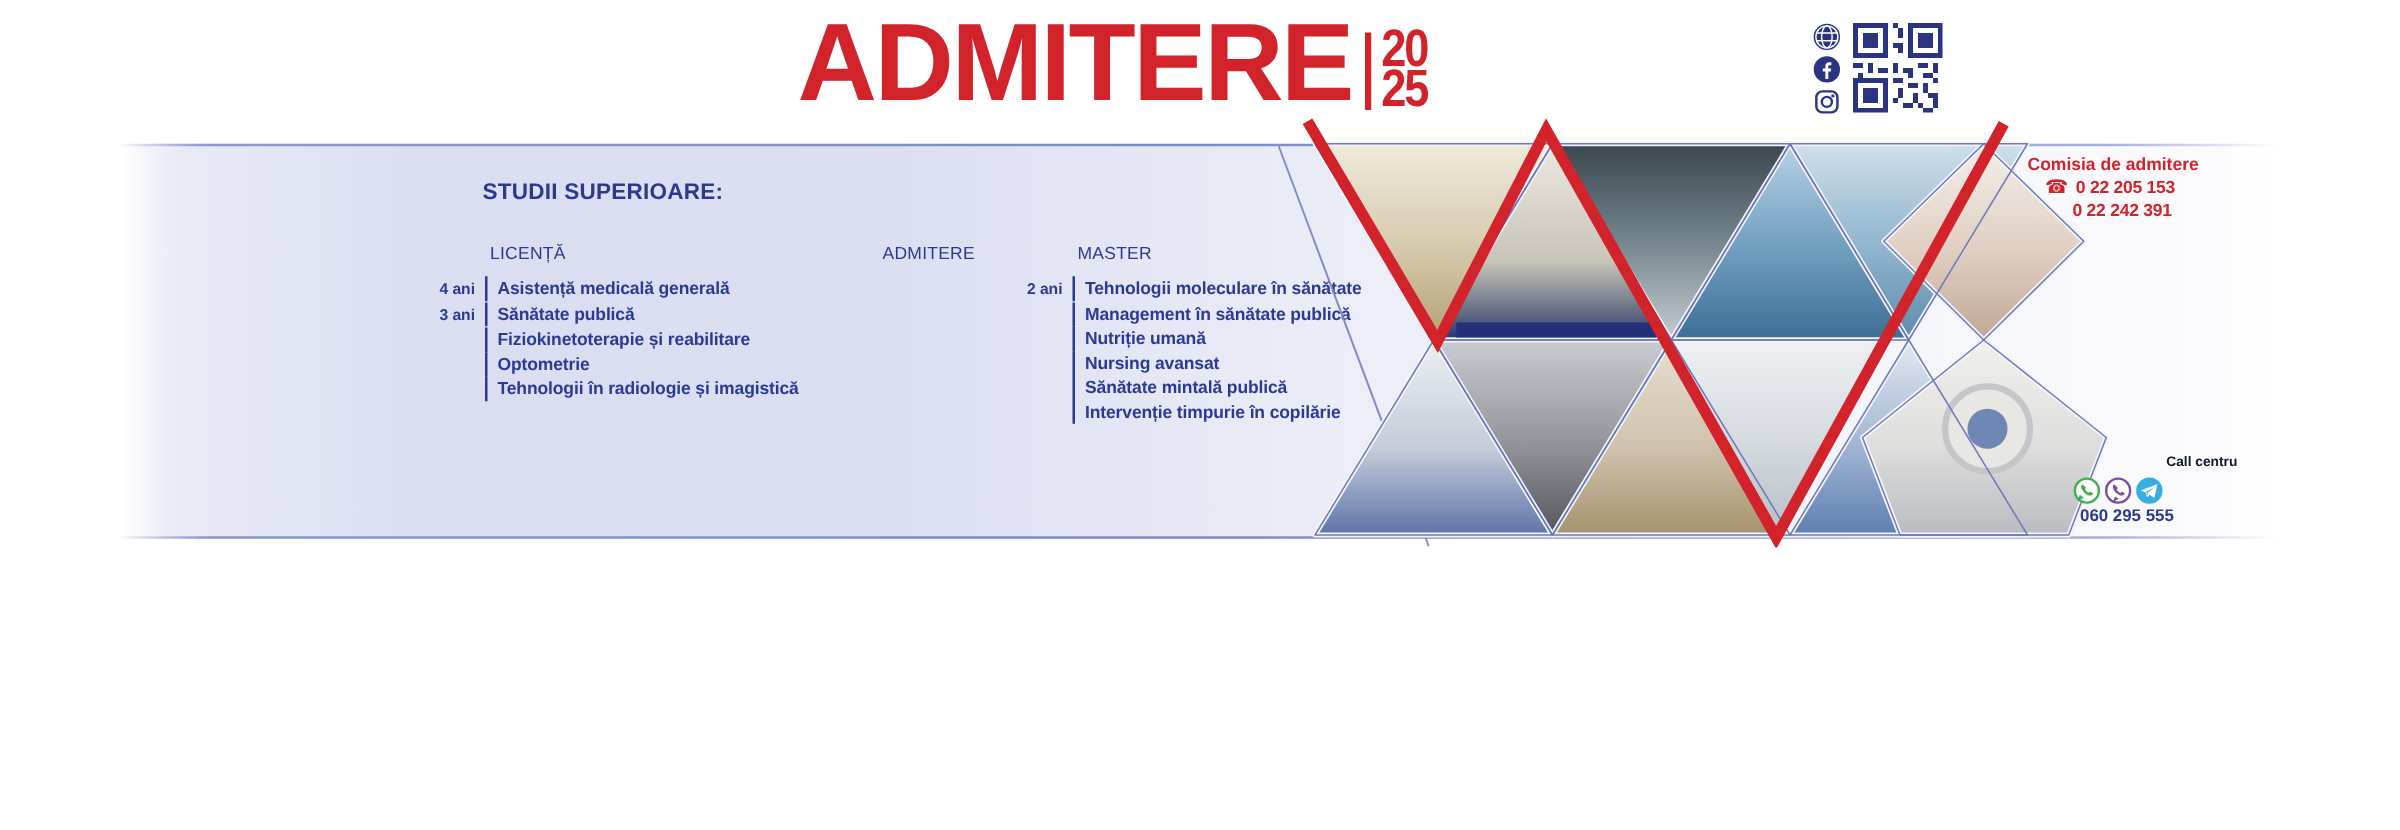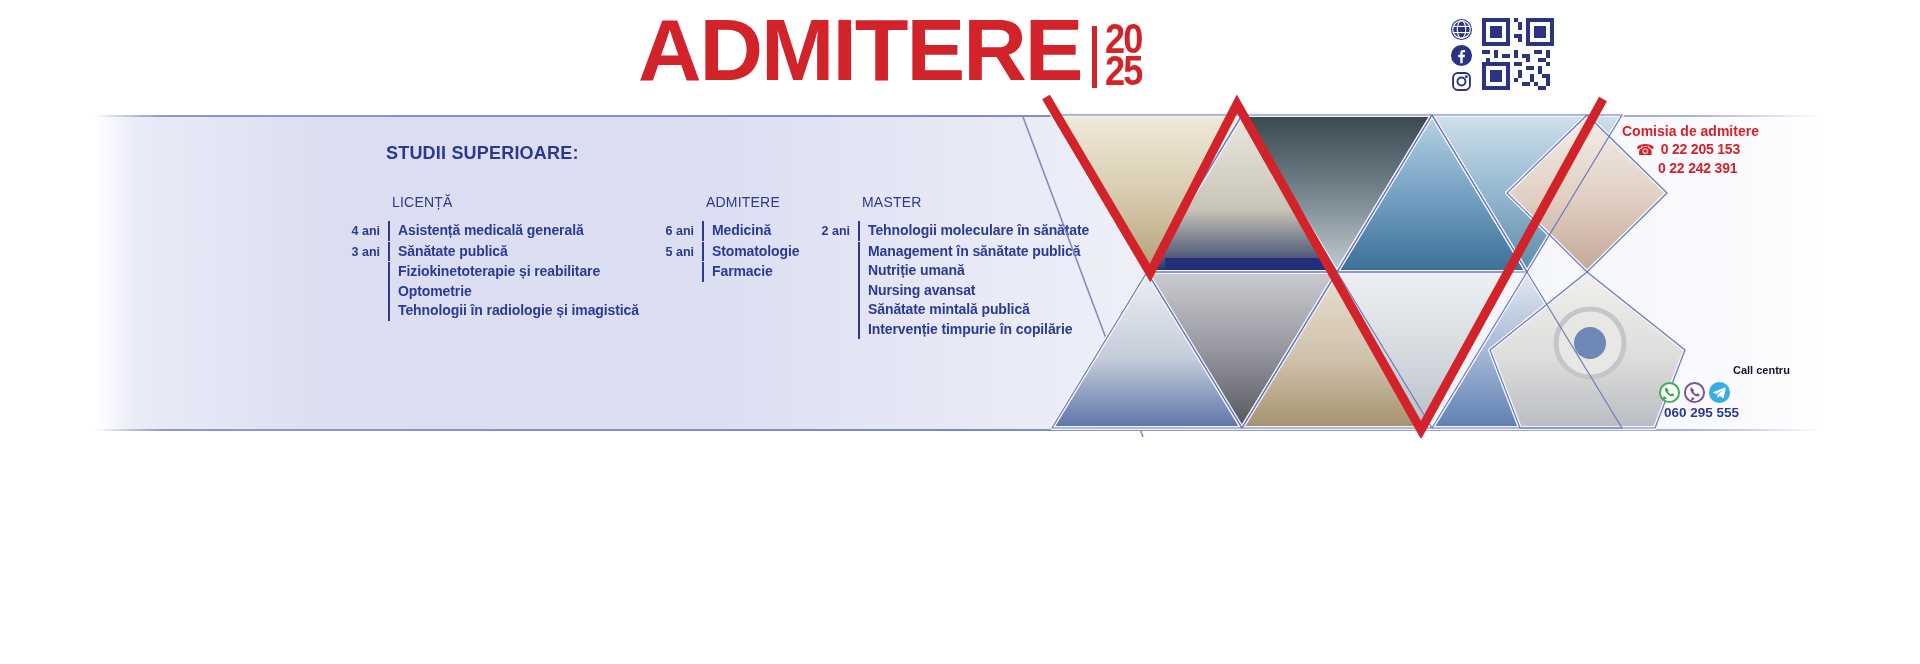--- a/index.html
+++ b/index.html
@@ -167,34 +167,20 @@
       </div>
       <div class="prog-row">
         <span class="prog-years"></span>
         <span class="prog-name">Tehnologii în radiologie și imagistică</span>
       </div>
     </div>
   </div>
 
   <div class="col col-integrate">
     <div class="col-head">ADMITERE</div>
-    <div class="rows">
-      <div class="prog-row">
-        <span class="prog-years">6 ani</span>
-        <span class="prog-name">Medicină</span>
-      </div>
-      <div class="prog-row">
-        <span class="prog-years">5 ani</span>
-        <span class="prog-name">Stomatologie</span>
-      </div>
-      <div class="prog-row">
-        <span class="prog-years"></span>
-        <span class="prog-name">Farmacie</span>
-      </div>
-    </div>
   </div>
 
   <div class="col col-master">
     <div class="col-head">MASTER</div>
     <div class="rows">
       <div class="prog-row">
         <span class="prog-years">2 ani</span>
         <span class="prog-name">Tehnologii moleculare în sănătate</span>
       </div>
       <div class="prog-row">

